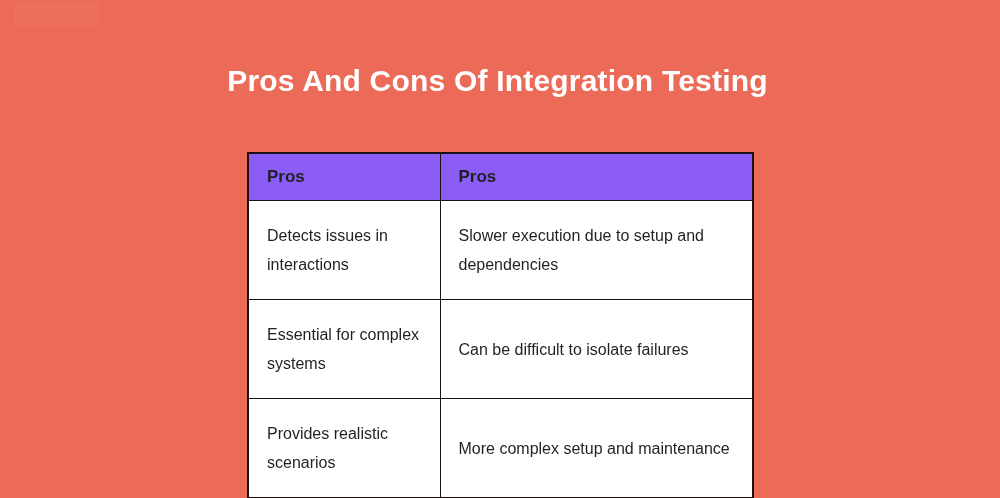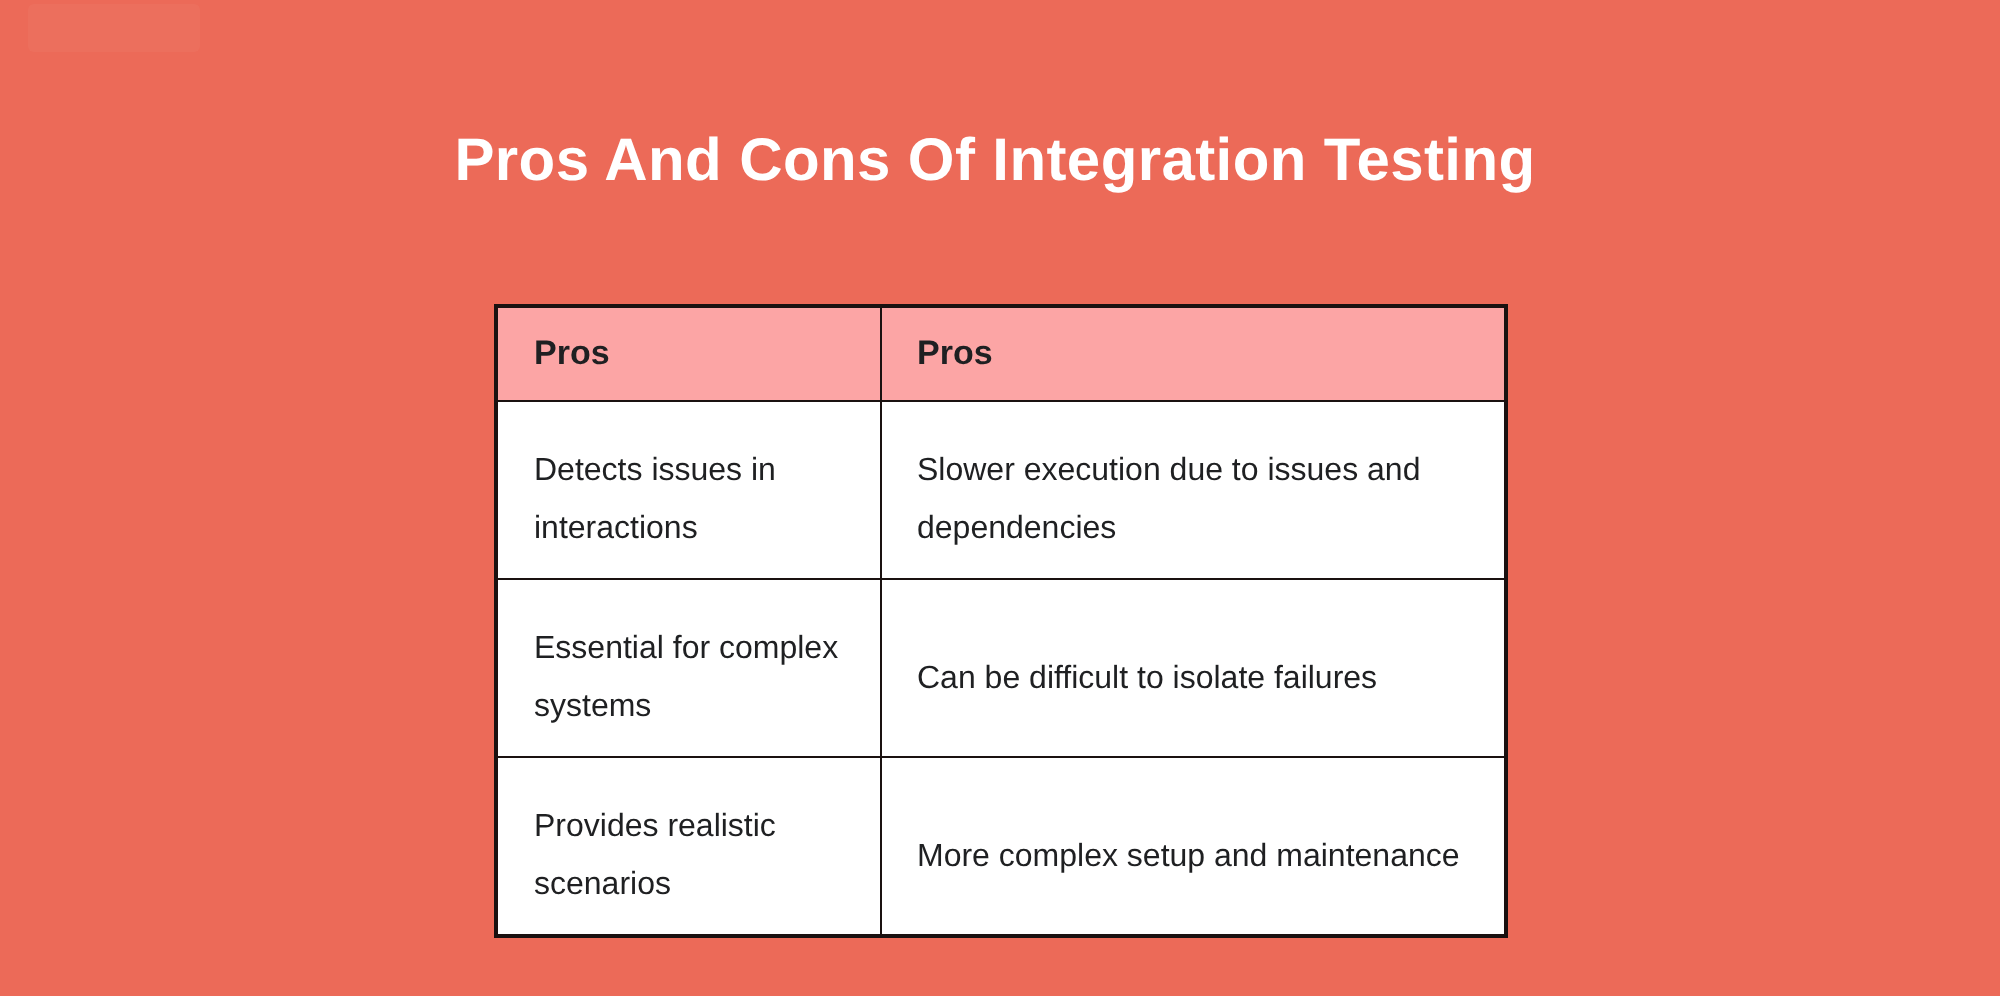--- a/index.html
+++ b/index.html
@@ -70,34 +70,35 @@
   table.pc-table th,
   table.pc-table td {
     border: 1.5px solid #1a1110;
     text-align: left;
     vertical-align: middle;
     padding: 0 16px 0 18px;
     color: #1f2022;
   }
 
   table.pc-table thead th {
-    background: #fca5a5;
+    background: #8b5cf6;
     font-size: 17px;
     font-weight: bold;
     height: 46px;
     line-height: 22px;
   }
 
   table.pc-table tbody td {
     background: #ffffff;
     font-size: 16px;
     font-weight: normal;
     line-height: 29px;
     height: 78px;
     padding-top: 10px;
+    padding-bottom: 10px;
   }
 </style>
 </head>
 <body>
 
 <div class="slide">
 
   <div class="watermark"></div>
 
   <div class="title">Pros And Cons Of Integration Testing</div>
@@ -110,21 +111,21 @@
       </colgroup>
       <thead>
         <tr>
           <th>Pros</th>
           <th>Pros</th>
         </tr>
       </thead>
       <tbody>
         <tr>
           <td>Detects issues in interactions</td>
-          <td>Slower execution due to issues and dependencies</td>
+          <td>Slower execution due to setup and dependencies</td>
         </tr>
         <tr>
           <td>Essential for complex systems</td>
           <td>Can be difficult to isolate failures</td>
         </tr>
         <tr>
           <td>Provides realistic scenarios</td>
           <td>More complex setup and maintenance</td>
         </tr>
       </tbody>

